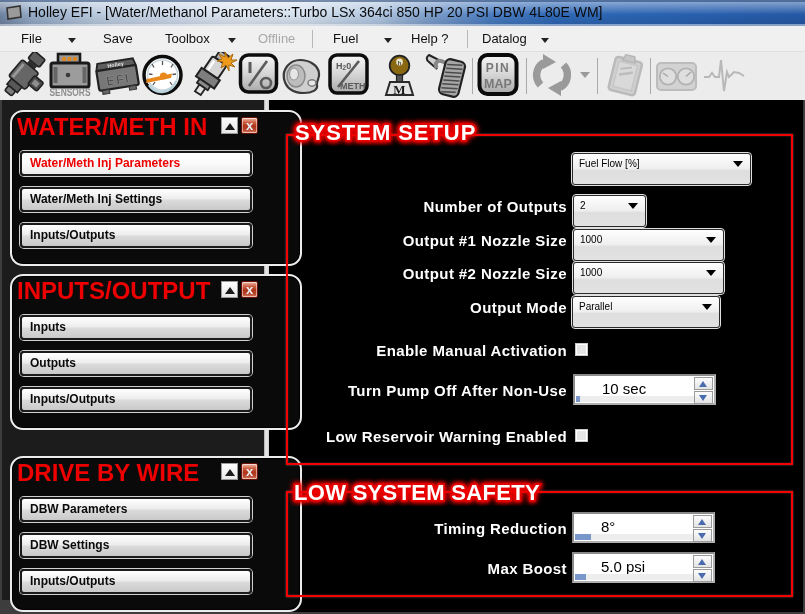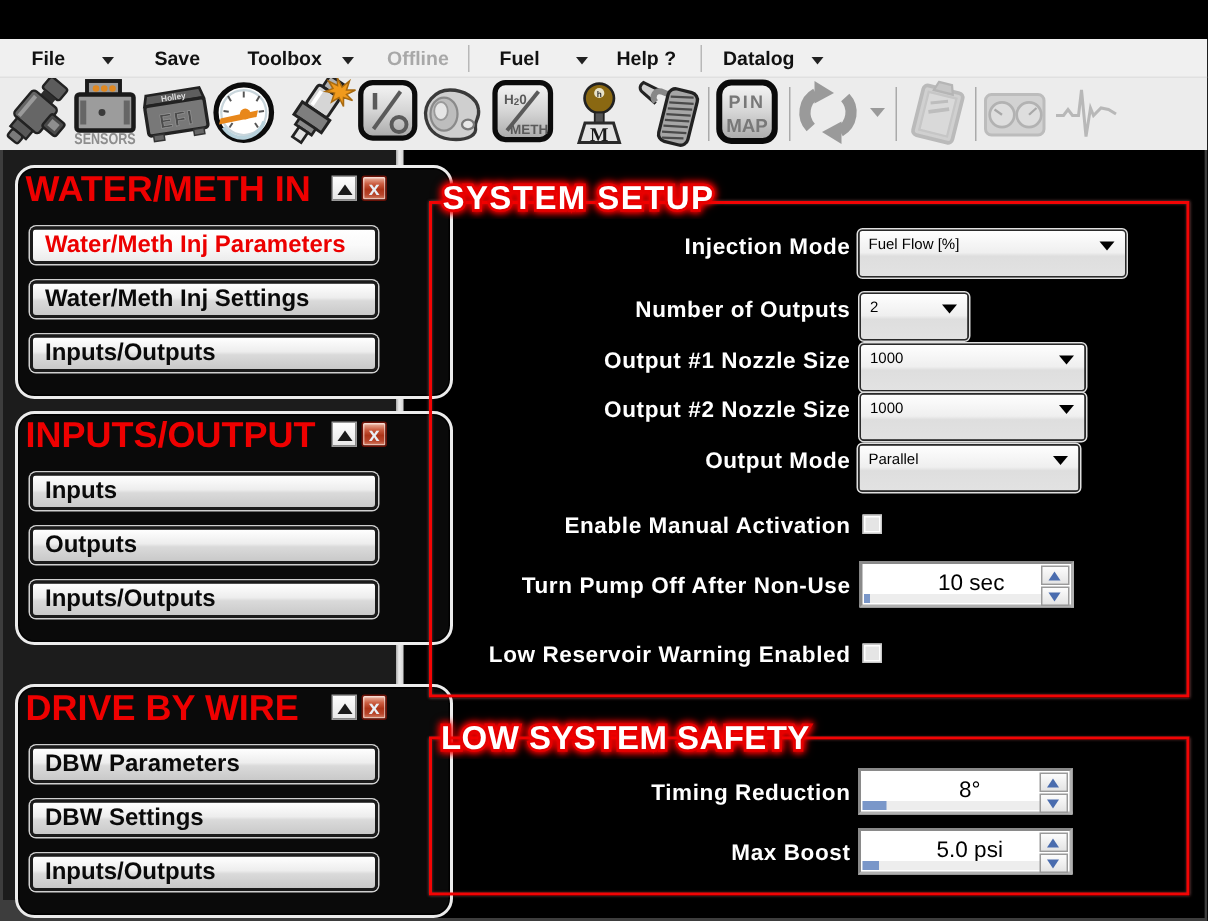--- a/index.html
+++ b/index.html
@@ -10,21 +10,21 @@
 #titlebar{left:0;top:0;width:805px;height:26px;
  background:linear-gradient(90deg,#6e82a0 0,#93aac6 4%,#b9c9de 12%,#cdd9ea 22%,#dfe8f3 30%,#d4e0ee 38%,#b0c6e0 47%,#7fa0cc 53%,#4a7cc0 61%,#2f68b6 69%,#2a62b0 82%,#2559a6 100%);}
 #titlebar .sheen{position:absolute;left:0;top:0;width:100%;height:100%;
  background:linear-gradient(180deg,rgba(255,255,255,.5) 0,rgba(255,255,255,.15) 40%,rgba(0,0,0,0) 55%,rgba(0,0,0,.12) 100%);}
 #titlebar .topline{position:absolute;left:0;top:0;width:100%;height:2px;background:rgba(30,60,110,.55);}
 #titlebar .botline{position:absolute;left:0;bottom:0;width:100%;height:2px;background:rgba(255,255,255,.45);}
 #titletext{position:absolute;left:28px;top:4px;font-size:14px;color:#0a0a0a;white-space:nowrap;}
 #winicon{position:absolute;left:5px;top:4px;width:18px;height:17px;}
 
 #menubar{left:0;top:26px;width:805px;height:26px;background:#f0f0f0;border-bottom:1px solid #e0e0e0;}
-.mi{position:absolute;top:5px;font-size:13px;font-weight:bold;color:#111;white-space:nowrap;}
+.mi{position:absolute;top:5px;font-size:13px;font-weight:normal;color:#111;white-space:nowrap;}
 .mi.dis{color:#a8a8a8;}
 .marr{position:absolute;top:12px;width:0;height:0;border-left:4px solid transparent;border-right:4px solid transparent;border-top:5px solid #222;}
 .msep{position:absolute;top:4px;height:18px;width:1px;background:#b8b8b8;}
 
 #toolbar{left:0;top:52px;width:805px;height:48px;background:#ececec;}
 .tsep{position:absolute;top:6px;height:36px;width:1px;background:#aaa;}
 
 #main{left:0;top:100px;width:805px;height:514px;background:#1c1c1c;}
 #sidebar{left:0;top:100px;width:264px;height:514px;background:#1c1c1c;}
 #sidebot{left:2px;top:600px;width:262px;height:14px;background:#3d3d3d;}
@@ -32,45 +32,54 @@
 #content{left:269px;top:100px;width:534px;height:512px;background:#000;}
 #edgeL{left:0;top:100px;width:2px;height:514px;background:#3d3d3d;}
 #edgeR{left:803px;top:100px;width:2px;height:514px;background:#3d3d3d;}
 #edgeB{left:0;top:612px;width:805px;height:2px;background:#3d3d3d;}
 
 .panel{position:absolute;left:10px;width:292px;height:156px;background:#0a0a0a;border:2px solid #ececec;border-radius:13px;box-shadow:0 0 0 1px #000 inset;}
 .ptitle{position:absolute;left:5px;top:1px;font-size:24px;font-weight:bold;color:#ee0000;letter-spacing:0;white-space:nowrap;}
 .pup{position:absolute;left:209px;top:5px;width:17px;height:17px;background:linear-gradient(180deg,#fdfdfd,#e8e8e8);border:1px solid #999;}
 .pup:after{content:"";position:absolute;left:3px;top:5px;width:0;height:0;border-left:5px solid transparent;border-right:5px solid transparent;border-bottom:7px solid #1a1a1a;}
 .px{position:absolute;left:229px;top:5px;width:17px;height:17px;border-radius:2px;background:linear-gradient(180deg,#eebcaa 0,#cc5e42 30%,#ad3418 55%,#b8462c 80%,#d8886e 100%);border:1px solid #6a1208;box-shadow:0 0 0 1px rgba(255,255,255,.5) inset;color:#e8eef5;font-size:13px;font-weight:bold;text-align:center;line-height:15px;font-family:"Liberation Sans",sans-serif;}
-.pbtn{position:absolute;left:8px;width:232px;height:25px;border-radius:4px;border:2px solid #1b1b1b;background:linear-gradient(180deg,#ffffff 0,#ededed 45%,#dadada 55%,#c9c9c9 100%);box-shadow:0 0 0 1px #cfcfcf;color:#0a0a0a;font-size:16px;font-weight:bold;line-height:21px;padding-left:8px;white-space:nowrap;}
+.pbtn{position:absolute;left:8px;width:232px;height:25px;border-radius:4px;border:2px solid #1b1b1b;background:linear-gradient(180deg,#ffffff 0,#ededed 45%,#dadada 55%,#c9c9c9 100%);box-shadow:0 0 0 1px #cfcfcf;color:#0a0a0a;font-size:12px;font-weight:bold;line-height:21px;padding-left:8px;white-space:nowrap;}
 .pbtn.sel{background:linear-gradient(180deg,#ffffff 0,#fafafa 50%,#ebebeb 100%);color:#ec0000;}
 
 .rbox{position:absolute;left:286px;width:507px;border:2px solid #f20404;box-shadow:0 0 2px rgba(255,150,150,.5),0 0 2px rgba(255,120,120,.4) inset;}
 
 .flabel{position:absolute;width:300px;text-align:right;font-size:15px;font-weight:bold;color:#fff;white-space:nowrap;letter-spacing:0.4px;}
 .dd{position:absolute;height:32px;border:1.5px solid #2a2a2a;outline:1px solid #e0e0e0;border-radius:3px;background:linear-gradient(180deg,#fefefe 0,#efefef 48%,#dedede 56%,#e2e2e2 100%);font-size:10px;color:#000;line-height:19px;padding-left:6px;white-space:nowrap;}
 .dd:after{content:"";position:absolute;right:7px;top:7px;width:0;height:0;border-left:5px solid transparent;border-right:5px solid transparent;border-top:6px solid #000;}
 .cb{position:absolute;width:13px;height:13px;background:#fff;border:1px solid #c8c8c8;}
 .cb:after{content:"";position:absolute;left:1px;top:1px;width:9px;height:9px;background:#e5e5e5;}
 .spin{position:absolute;width:143px;height:31px;background:#fff;border:2px solid #b0b0b0;border-top-color:#8a8a8a;border-left-color:#8a8a8a;}
-.spin .txt{position:absolute;left:0;top:4px;width:118px;text-align:center;font-size:15px;color:#000;padding-left:27px;}
+.spin .txt{position:absolute;left:0;top:4px;width:118px;font-size:15px;color:#000;padding-left:27px;}
 .spin .strip{position:absolute;left:1px;bottom:1px;width:119px;height:6px;background:#ededed;}
 .spin .blue{position:absolute;left:0;bottom:0;height:6px;background:#7a97c9;}
 .spin .btns{position:absolute;right:1px;top:1px;width:19px;height:27px;}
 .sb{position:absolute;right:0;width:19px;height:13px;background:linear-gradient(180deg,#fcfcfc,#e4e4e4);border:1px solid #9a9a9a;}
 .sb.up{top:0}.sb.dn{top:14px}
 .sb:after{content:"";position:absolute;left:4px;width:0;height:0;border-left:4px solid transparent;border-right:4px solid transparent;}
 .sb.up:after{top:3px;border-bottom:6px solid #4a6cae;}
 .sb.dn:after{top:3px;border-top:6px solid #4a6cae;}
 </style>
 </head>
 <body>
 <div id="win">
   <div class="abs" id="main"></div>
+  <div class="abs" id="titlebar">
+      <div class="sheen"></div>
+      <div class="topline"></div>
+      <div class="botline"></div>
+    <svg id="winicon" viewBox="0 0 18 17">
+        <path d="M2 4 L15 2 L16 13 L3 15 Z" fill="#9a9a9a" stroke="#333" stroke-width="1.6"></path>
+      </svg>
+    <div id="titletext">Holley EFI - [Water/Methanol Parameters::Turbo LSx 364ci 850 HP 20 PSI DBW 4L80E WM]</div>
+  </div>
   <div class="abs" id="menubar">
     <div class="mi" style="left:21px">File</div>
       <div class="marr" style="left:68px"></div>
     <div class="mi" style="left:103px">Save</div>
     <div class="mi" style="left:165px">Toolbox</div>
       <div class="marr" style="left:228px"></div>
     <div class="mi dis" style="left:258px">Offline</div>
     <div class="msep" style="left:312px"></div>
     <div class="mi" style="left:333px">Fuel</div>
       <div class="marr" style="left:384px"></div>
@@ -277,21 +286,20 @@
 
   <div class="rbox" style="top:134px;height:331px"></div>
   <div class="rbox" style="top:491px;height:106px"></div>
   <svg class="abs" style="left:286px;top:114px" width="300" height="32">
     <text x="9" y="25.5" font-family="Liberation Sans,sans-serif" font-size="22" font-weight="bold" letter-spacing="0.95" fill="#fff" stroke="#e60000" stroke-width="3.6" paint-order="stroke" style="filter:drop-shadow(0 0 2.5px #f00) drop-shadow(0 0 2px #d00)">SYSTEM SETUP</text>
   </svg>
   <svg class="abs" style="left:286px;top:474px" width="330" height="32">
     <text x="8" y="25.5" font-family="Liberation Sans,sans-serif" font-size="22" font-weight="bold" letter-spacing="0.3" fill="#fff" stroke="#e60000" stroke-width="3.6" paint-order="stroke" style="filter:drop-shadow(0 0 2.5px #f00) drop-shadow(0 0 2px #d00)">LOW SYSTEM SAFETY</text>
   </svg>
 
-  <div class="flabel" style="left:267px;top:156px">Injection Mode</div>
   <div class="dd" style="left:572px;top:153px;width:179px">Fuel Flow [%]</div>
   <div class="flabel" style="left:267px;top:198px">Number of Outputs</div>
   <div class="dd" style="left:573px;top:195px;width:73px">2</div>
   <div class="flabel" style="left:267px;top:232px">Output #1 Nozzle Size</div>
   <div class="dd" style="left:573px;top:229px;width:151px">1000</div>
   <div class="flabel" style="left:267px;top:265px">Output #2 Nozzle Size</div>
   <div class="dd" style="left:573px;top:262px;width:151px">1000</div>
   <div class="flabel" style="left:267px;top:299px">Output Mode</div>
   <div class="dd" style="left:572px;top:296px;width:148px">Parallel</div>
   <div class="flabel" style="left:267px;top:342px">Enable Manual Activation</div>

